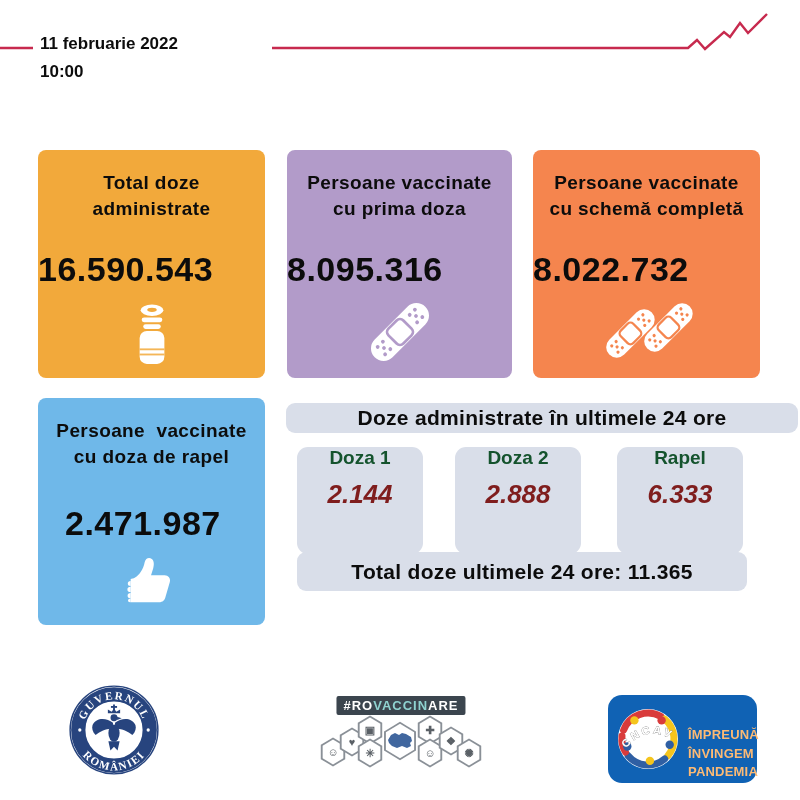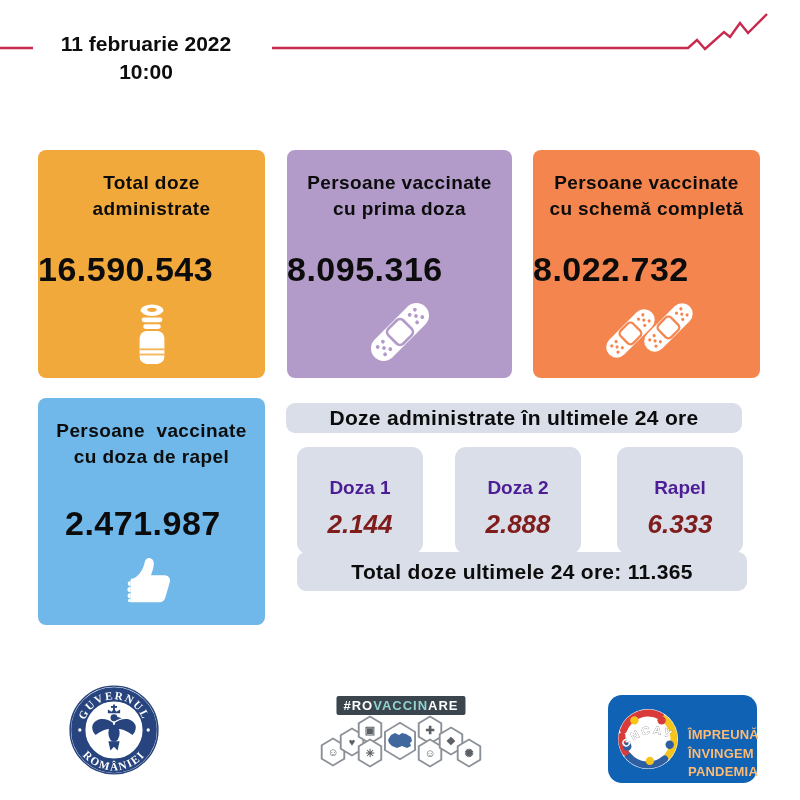--- a/index.html
+++ b/index.html
@@ -4,44 +4,44 @@
 <style>
   html,body { margin:0; padding:0; background:#fff; }
   .stage {
     position:relative; width:800px; height:800px; background:#fff;
     font-family:"Liberation Sans", sans-serif; font-weight:700; color:#121212;
     overflow:hidden;
   }
   .abs { position:absolute; }
 
   
-  .date-block { left:40px; top:30px; width:212px; text-align:center;
-    font-size:21px; line-height:28px; color:#0d0d0d; }
+  .date-block { left:40px; top:30px; width:212px; 
+    font-size:17px; line-height:28px; color:#0d0d0d; }
   .trend-svg { left:0; top:0; width:800px; height:64px; }
 
   
   .card { position:absolute; border-radius:8px; }
   .card-title { position:absolute; top:20px; left:0; width:100%; text-align:center;
     font-size:19px; line-height:26px; white-space:pre-wrap; color:#0c0c0c; letter-spacing:0.4px; }
   .card-value { position:absolute; top:100px; left:0; width:100%; text-align:left;
     font-size:34px; letter-spacing:0.5px; color:#0c0c0c; }
   .card-icon { position:absolute; left:50%; transform:translateX(-50%); }
 
   #card-total   { left:38px;  top:150px; width:227px; height:228px; background:#F2A93B; }
   #card-first   { left:287px; top:150px; width:225px; height:228px; background:#B29BC9; }
   #card-full    { left:533px; top:150px; width:227px; height:228px; background:#F5854E; }
   #card-booster { left:38px;  top:398px; width:227px; height:227px; background:#6FB8E9; }
   #card-booster .card-value { top:106px;margin-left:27px; }
 
   
   .pill { position:absolute; background:#D9DEE9; border-radius:9px; text-align:center; color:#0c0c0c; }
-  #h24-header { left:286px; top:403px; width:456px; height:30px; font-size:21px; line-height:30px; letter-spacing:0.3px;text-align:center; }
+  #h24-header { left:286px; top:403px; width:512px; height:30px; font-size:21px; line-height:30px; letter-spacing:0.3px;text-align:center; }
   .mini-card { position:absolute; top:447px; width:126px; height:107px; background:#D9DEE9;
     border-radius:11px; text-align:center; }
-  .mini-label { margin-top:30px; font-size:19px; color:#4c1d95; }
+  .mini-label { margin-top:0; font-size:19px; color:#14532d; }
   .mini-value { margin-top:10px; font-size:26px; color:#7f1d1d;font-style:italic; }
   #mini-0 { left:297px; } #mini-1 { left:455px; } #mini-2 { left:617px; }
   #h24-total { left:297px; top:552px; width:450px; height:39px; font-size:21px; line-height:39px; letter-spacing:0.3px; }
 
   
   .gov-svg { left:68px; top:681px; width:92px; height:98px; }
 
   .rovac { left:318px; top:694px; width:166px; height:92px; }
   .rovac-banner { position:absolute; left:50%; transform:translateX(-50%); top:2px;
     background:#3B454E; color:#fff; font-size:13px; letter-spacing:1px;

